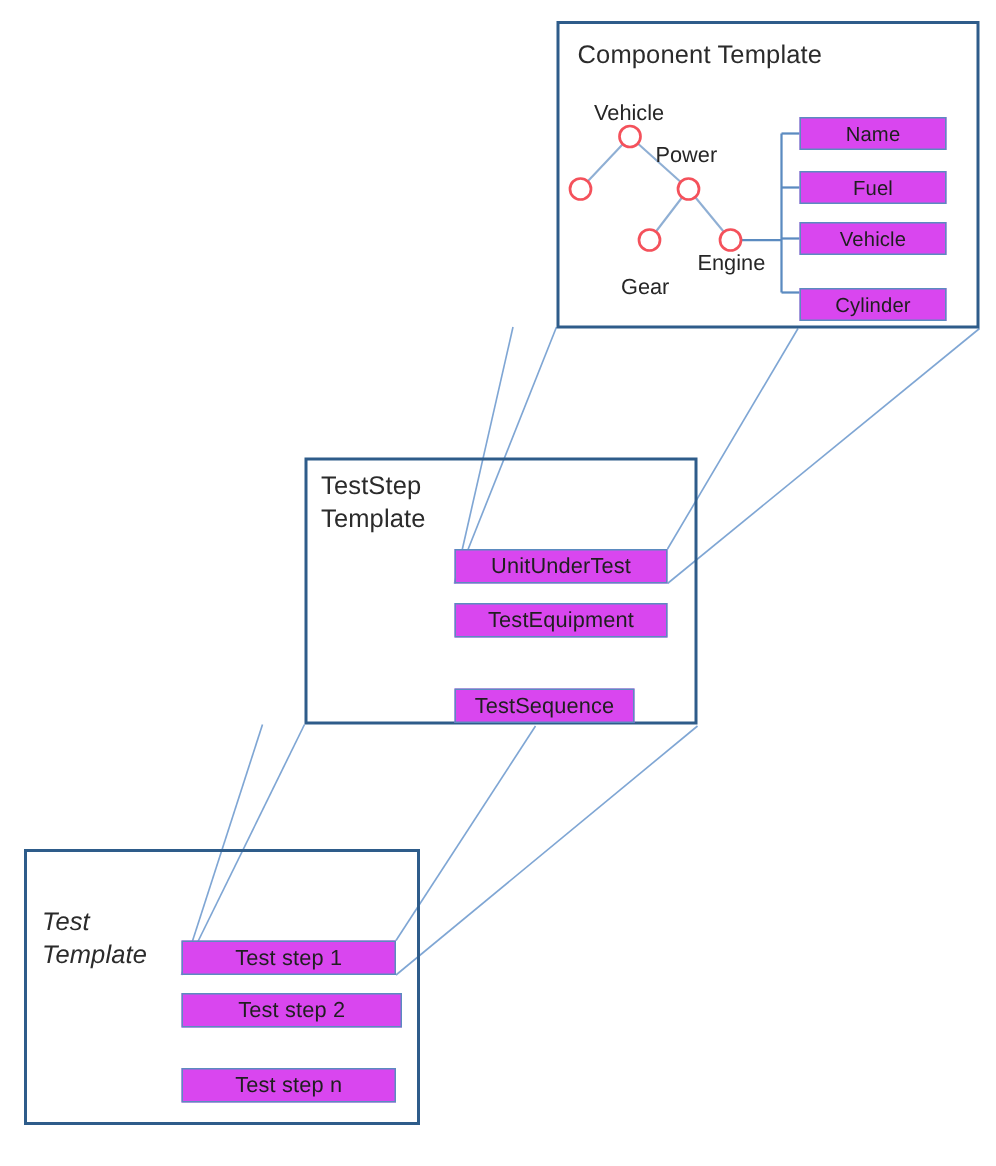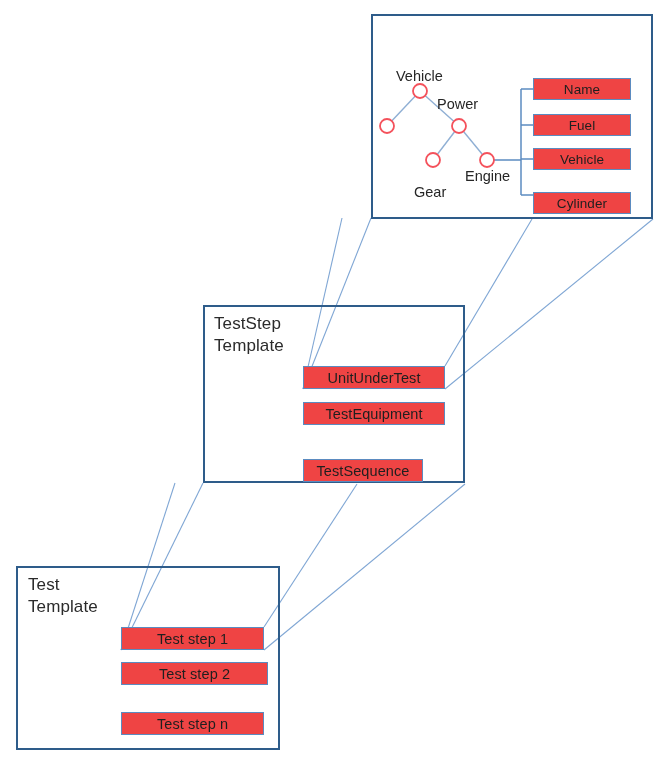--- a/index.html
+++ b/index.html
@@ -45,21 +45,21 @@
     white-space: pre-line;
     letter-spacing: 0.1px;
     z-index: 3;
   }
 
   
   .itembox {
     position: absolute;
     box-sizing: border-box;
     border: 1.6px solid #5B8BC0;
-    background: #ef4444;
+    background: #d946ef;
     display: flex;
     align-items: center;
     justify-content: center;
     font-size: 13.5px;
     color: #1f1f1f;
     z-index: 4;
     letter-spacing: 0.1px;
   }
   .itembox.big {
     font-size: 14.5px;
@@ -107,27 +107,28 @@
     <g id="g-nodes">
         <circle cx="420" cy="91" r="7" fill="#ffffff" stroke="#F4515B" stroke-width="1.8"></circle>
         <circle cx="387" cy="126" r="7" fill="#ffffff" stroke="#F4515B" stroke-width="1.8"></circle>
         <circle cx="459" cy="126" r="7" fill="#ffffff" stroke="#F4515B" stroke-width="1.8"></circle>
         <circle cx="433" cy="160" r="7" fill="#ffffff" stroke="#F4515B" stroke-width="1.8"></circle>
         <circle cx="487" cy="160" r="7" fill="#ffffff" stroke="#F4515B" stroke-width="1.8"></circle>
       </g>
   </svg>
 
   <div class="panel" id="panel-component" style="left: 371px; top: 14px; width: 282px; height: 205px; border-color: rgb(46, 92, 138);"></div>
+  <div class="panel-title" id="title-component" style="left: 385px; top: 26px;">Component Template</div>
 
   <div class="panel" id="panel-teststep" style="left: 203px; top: 305px; width: 262px; height: 178px; border-color: rgb(46, 92, 138);"></div>
   <div class="panel-title" id="title-teststep" style="left: 214px; top: 313px;">TestStep
 Template</div>
 
   <div class="panel" id="panel-test" style="left: 16px; top: 566px; width: 264px; height: 184px; border-color: rgb(46, 92, 138);"></div>
-  <div class="panel-title" id="title-test" style="left: 28px; top: 574px;">Test
+  <div class="panel-title" id="title-test" style="left: 28px; top: 604px; font-style: italic;">Test
 Template</div>
 
   <div id="dyn">
       <div class="itembox" style="left: 533px; top: 78px; width: 98px; height: 22px; border-color: rgb(91, 139, 192);">
         <span>Name</span>
       </div>
       <div class="itembox" style="left: 533px; top: 114px; width: 98px; height: 22px; border-color: rgb(91, 139, 192);">
         <span>Fuel</span>
       </div>
       <div class="itembox" style="left: 533px; top: 148px; width: 98px; height: 22px; border-color: rgb(91, 139, 192);">

